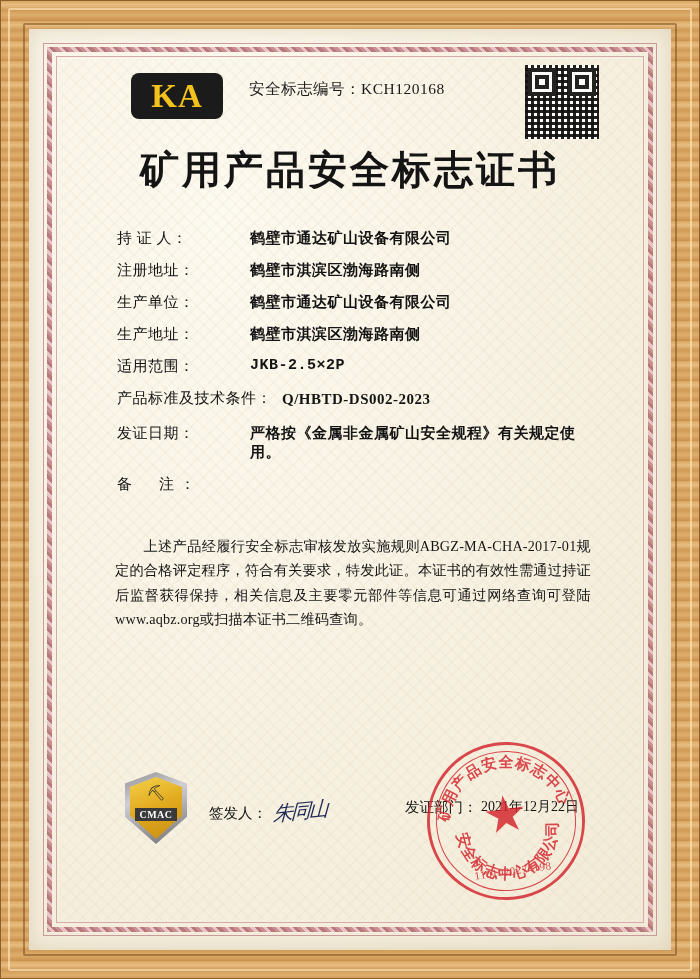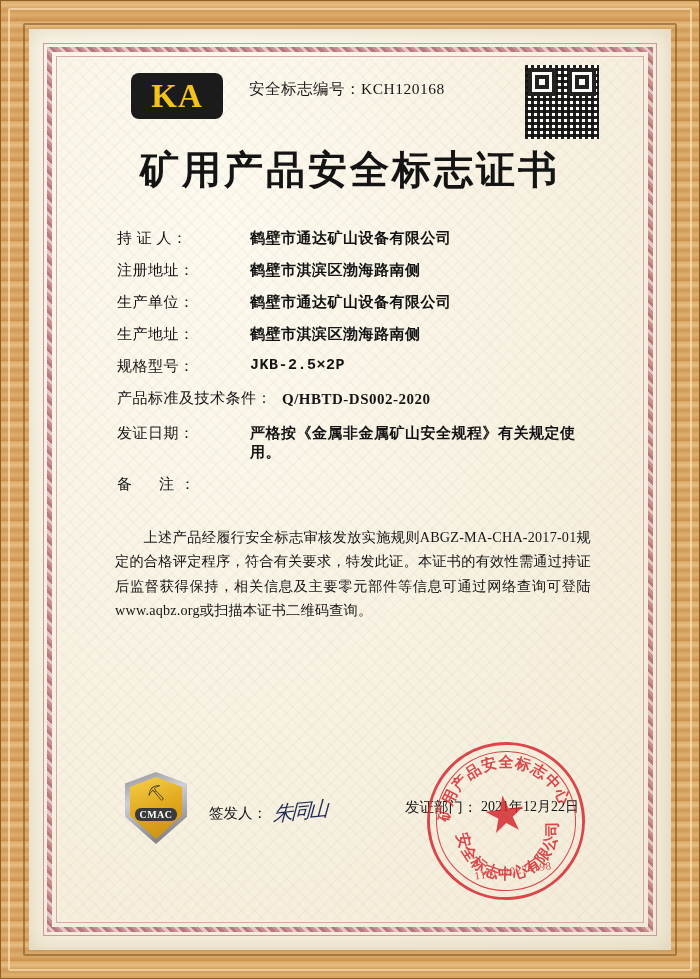--- a/index.html
+++ b/index.html
@@ -227,21 +227,21 @@
 
   .remark-row {
     display: flex;
     font-size: 15px;
     color: #141414;
   }
   .remark-row .label { width: 118px; flex: 0 0 auto; letter-spacing: 6px; }
 
   
   .para {
-    margin-top: 31px;
+    margin-top: 40px;
     padding: 0 40px 0 46px;
     font-size: 14.2px;
     line-height: 1.72;
     color: #151515;
     text-align: justify;
     letter-spacing: 0.2px;
   }
   .para .indent { display: inline-block; width: 2em; }
 
   
@@ -287,21 +287,21 @@
   .cmac-shield .txt {
     position: relative;
     z-index: 2;
     margin-top: 7px;
     font-size: 10px;
     font-weight: bold;
     color: #ffffff;
     letter-spacing: 0.5px;
     background: #3a3a3a;
     padding: 1px 4px;
-    border-radius: 6px;
+    border-radius: 0;
   }
 
   .sign-line {
     position: absolute;
     left: 140px;
     top: 44px;
     font-size: 14.5px;
     color: #141414;
     white-space: nowrap;
   }
@@ -424,28 +424,28 @@
           <div class="value">鹤壁市通达矿山设备有限公司</div>
         </div>
 
         <div class="field">
           <div class="label">生产地址：</div>
           <div class="value">鹤壁市淇滨区渤海路南侧</div>
         </div>
 
 
         <div class="field">
-          <div class="label">规格型号：</div>
+          <div class="label">适用范围：</div>
           <div class="value mono">JKB-2.5×2P</div>
         </div>
 
         <div class="field field-stack">
           <div class="label wide">产品标准及技术条件：</div>
           <div>
-            <div class="value-line mono">Q/HBTD-DS002-2020</div>
+            <div class="value-line mono">Q/HBTD-DS002-2023</div>
           </div>
         </div>
 
         <div class="field">
           <div class="label">发证日期：</div>
           <div class="value">严格按《金属非金属矿山安全规程》有关规定使用。</div>
         </div>
 
 
         <div class="remark-row">

